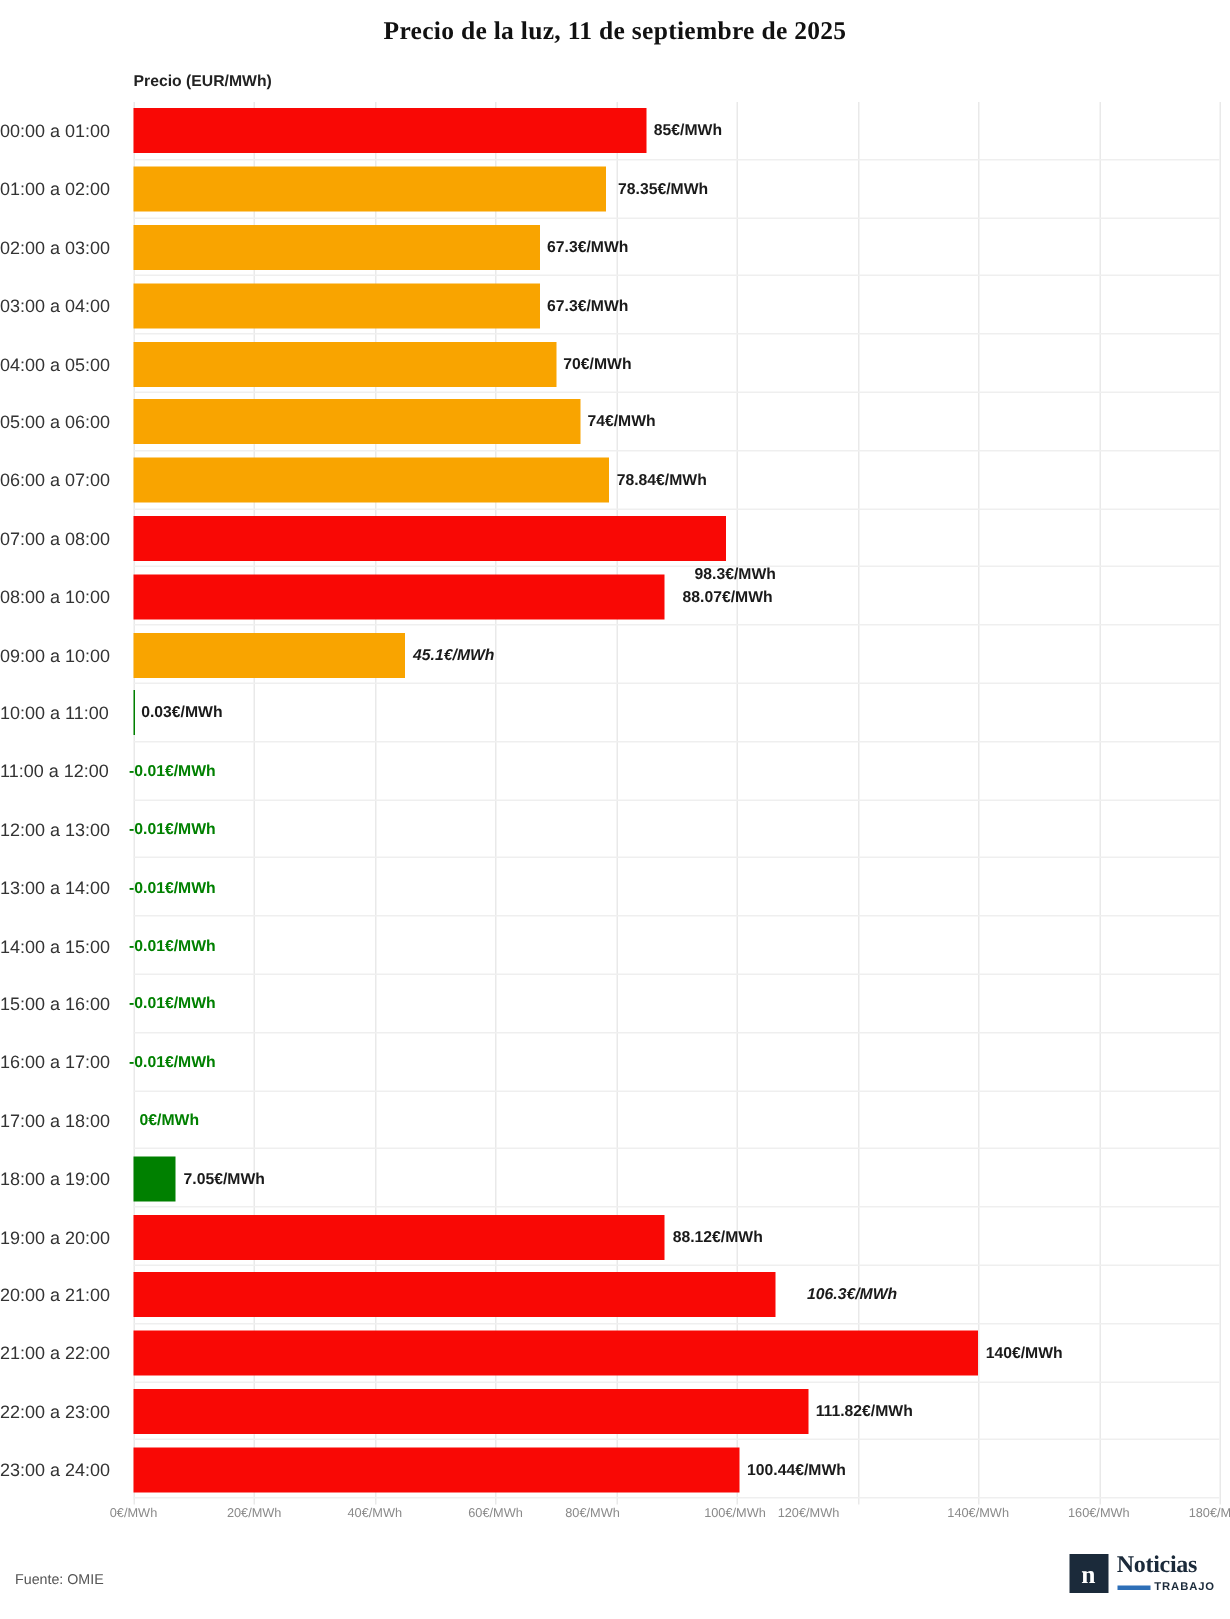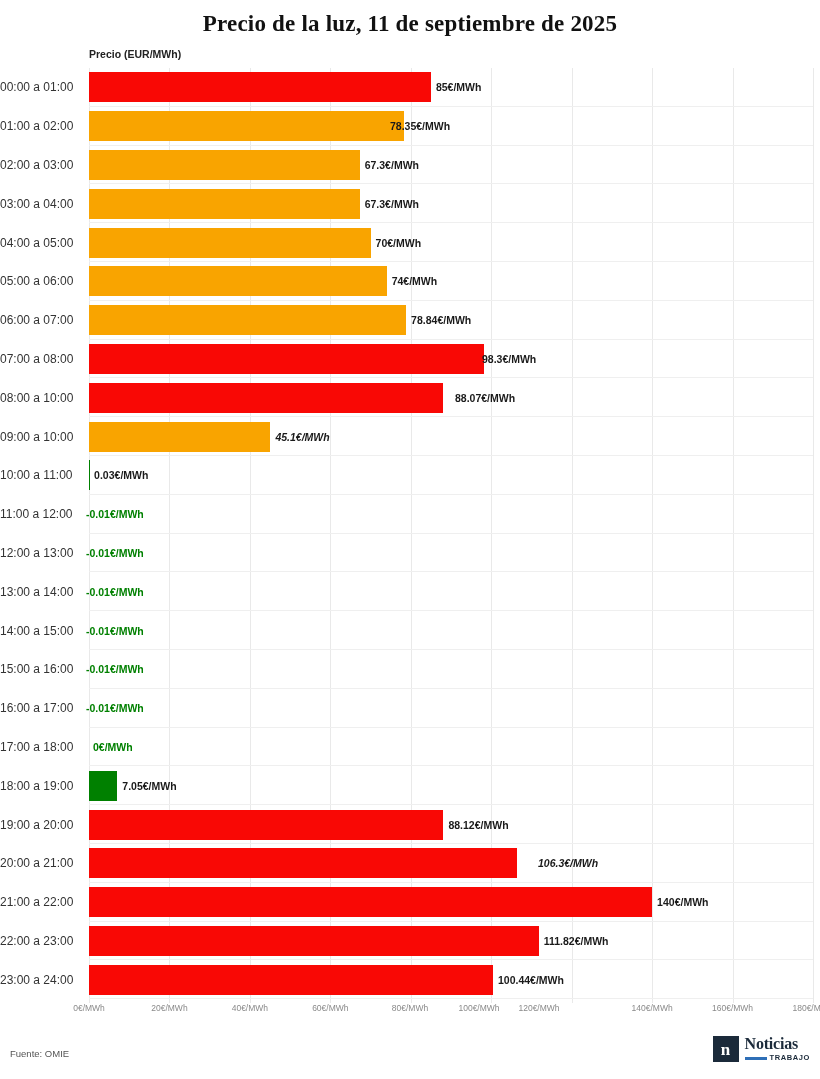--- a/index.html
+++ b/index.html
@@ -12,21 +12,21 @@
     height: 1079px;
     font-family: "Liberation Sans", sans-serif;
     color: #1a1a1a;
     position: relative;
     overflow: hidden;
   }
   .chart-title {
     text-align: center;
     font-family: "Liberation Serif", serif;
     font-weight: bold;
-    font-size: 23px;
+    font-size: 17px;
     color: #111111;
     padding-top: 11px;
     letter-spacing: 0.2px;
   }
   .axis-label {
     position: absolute;
     left: 89px;
     top: 48px;
     font-size: 10.5px;
     font-weight: bold;
@@ -195,21 +195,21 @@
   <div class="rows" id="rows">
       <div class="row">
         <div class="cat-label">00:00 a 01:00</div>
         <div class="bar" style="left: 89px; width: 341.889px; background: rgb(249, 8, 5);"></div>
         <div class="val-label" style="color: rgb(26, 26, 26); left: 435.889px; text-align: right;">85€/MWh</div>
         <div class="row-sep"></div>
       </div>
       <div class="row">
         <div class="cat-label">01:00 a 02:00</div>
         <div class="bar" style="left: 89px; width: 315.141px; background: rgb(249, 164, 0);"></div>
-        <div class="val-label" style="color: rgb(26, 26, 26); left: 390px;">78.35€/MWh</div>
+        <div class="val-label" style="color: rgb(26, 26, 26); left: 412px;">78.35€/MWh</div>
         <div class="row-sep"></div>
       </div>
       <div class="row">
         <div class="cat-label">02:00 a 03:00</div>
         <div class="bar" style="left: 89px; width: 270.696px; background: rgb(249, 164, 0);"></div>
         <div class="val-label" style="color: rgb(26, 26, 26); left: 364.696px;">67.3€/MWh</div>
         <div class="row-sep"></div>
       </div>
       <div class="row">
         <div class="cat-label">03:00 a 04:00</div>
@@ -231,21 +231,21 @@
       </div>
       <div class="row">
         <div class="cat-label">06:00 a 07:00</div>
         <div class="bar" style="left: 89px; width: 317.112px; background: rgb(249, 164, 0);"></div>
         <div class="val-label" style="color: rgb(26, 26, 26); left: 411.112px;">78.84€/MWh</div>
         <div class="row-sep"></div>
       </div>
       <div class="row">
         <div class="cat-label">07:00 a 08:00</div>
         <div class="bar" style="left: 89px; width: 395.384px; background: rgb(249, 8, 5);"></div>
-        <div class="val-label" style="color: rgb(26, 26, 26); left: 482px;">98.3€/MWh</div>
+        <div class="val-label" style="color: rgb(26, 26, 26); left: 463px; margin-top: 24px;">98.3€/MWh</div>
         <div class="row-sep"></div>
       </div>
       <div class="row">
         <div class="cat-label">08:00 a 10:00</div>
         <div class="bar" style="left: 89px; width: 354.237px; background: rgb(249, 8, 5);"></div>
         <div class="val-label" style="color: rgb(26, 26, 26); left: 455px;">88.07€/MWh</div>
         <div class="row-sep"></div>
       </div>
       <div class="row">
         <div class="cat-label">09:00 a 10:00</div>
@@ -338,22 +338,22 @@
         <div class="row-sep"></div>
       </div>
     </div>
 </div>
 
 <div class="xaxis" id="xaxis">
     <div class="xtick" style="left: 89px;">0€/MWh</div>
     <div class="xtick" style="left: 169.444px;">20€/MWh</div>
     <div class="xtick" style="left: 249.889px;">40€/MWh</div>
     <div class="xtick" style="left: 330.333px;">60€/MWh</div>
-    <div class="xtick" style="left: 410px;">80€/MWh</div>
-    <div class="xtick" style="left: 479px;">100€/MWh</div>
+    <div class="xtick" style="left: 395px;">80€/MWh</div>
+    <div class="xtick" style="left: 490px;">100€/MWh</div>
     <div class="xtick" style="left: 539px;">120€/MWh</div>
     <div class="xtick" style="left: 652.111px;">140€/MWh</div>
     <div class="xtick" style="left: 732.556px;">160€/MWh</div>
     <div class="xtick" style="left: 813px;">180€/MWh</div>
   </div>
 
 <div class="source">Fuente: OMIE</div>
 
 <div class="logo">
   <div class="logo-mark">n</div>

